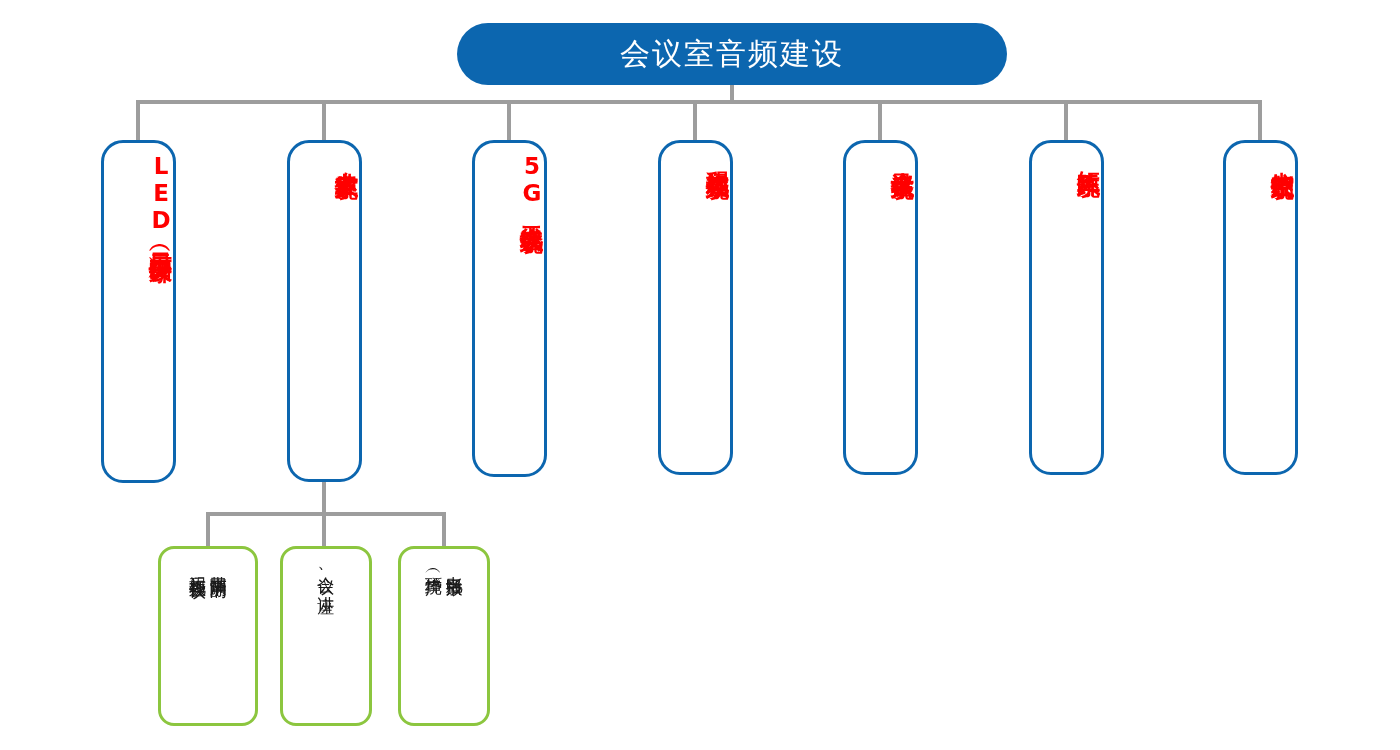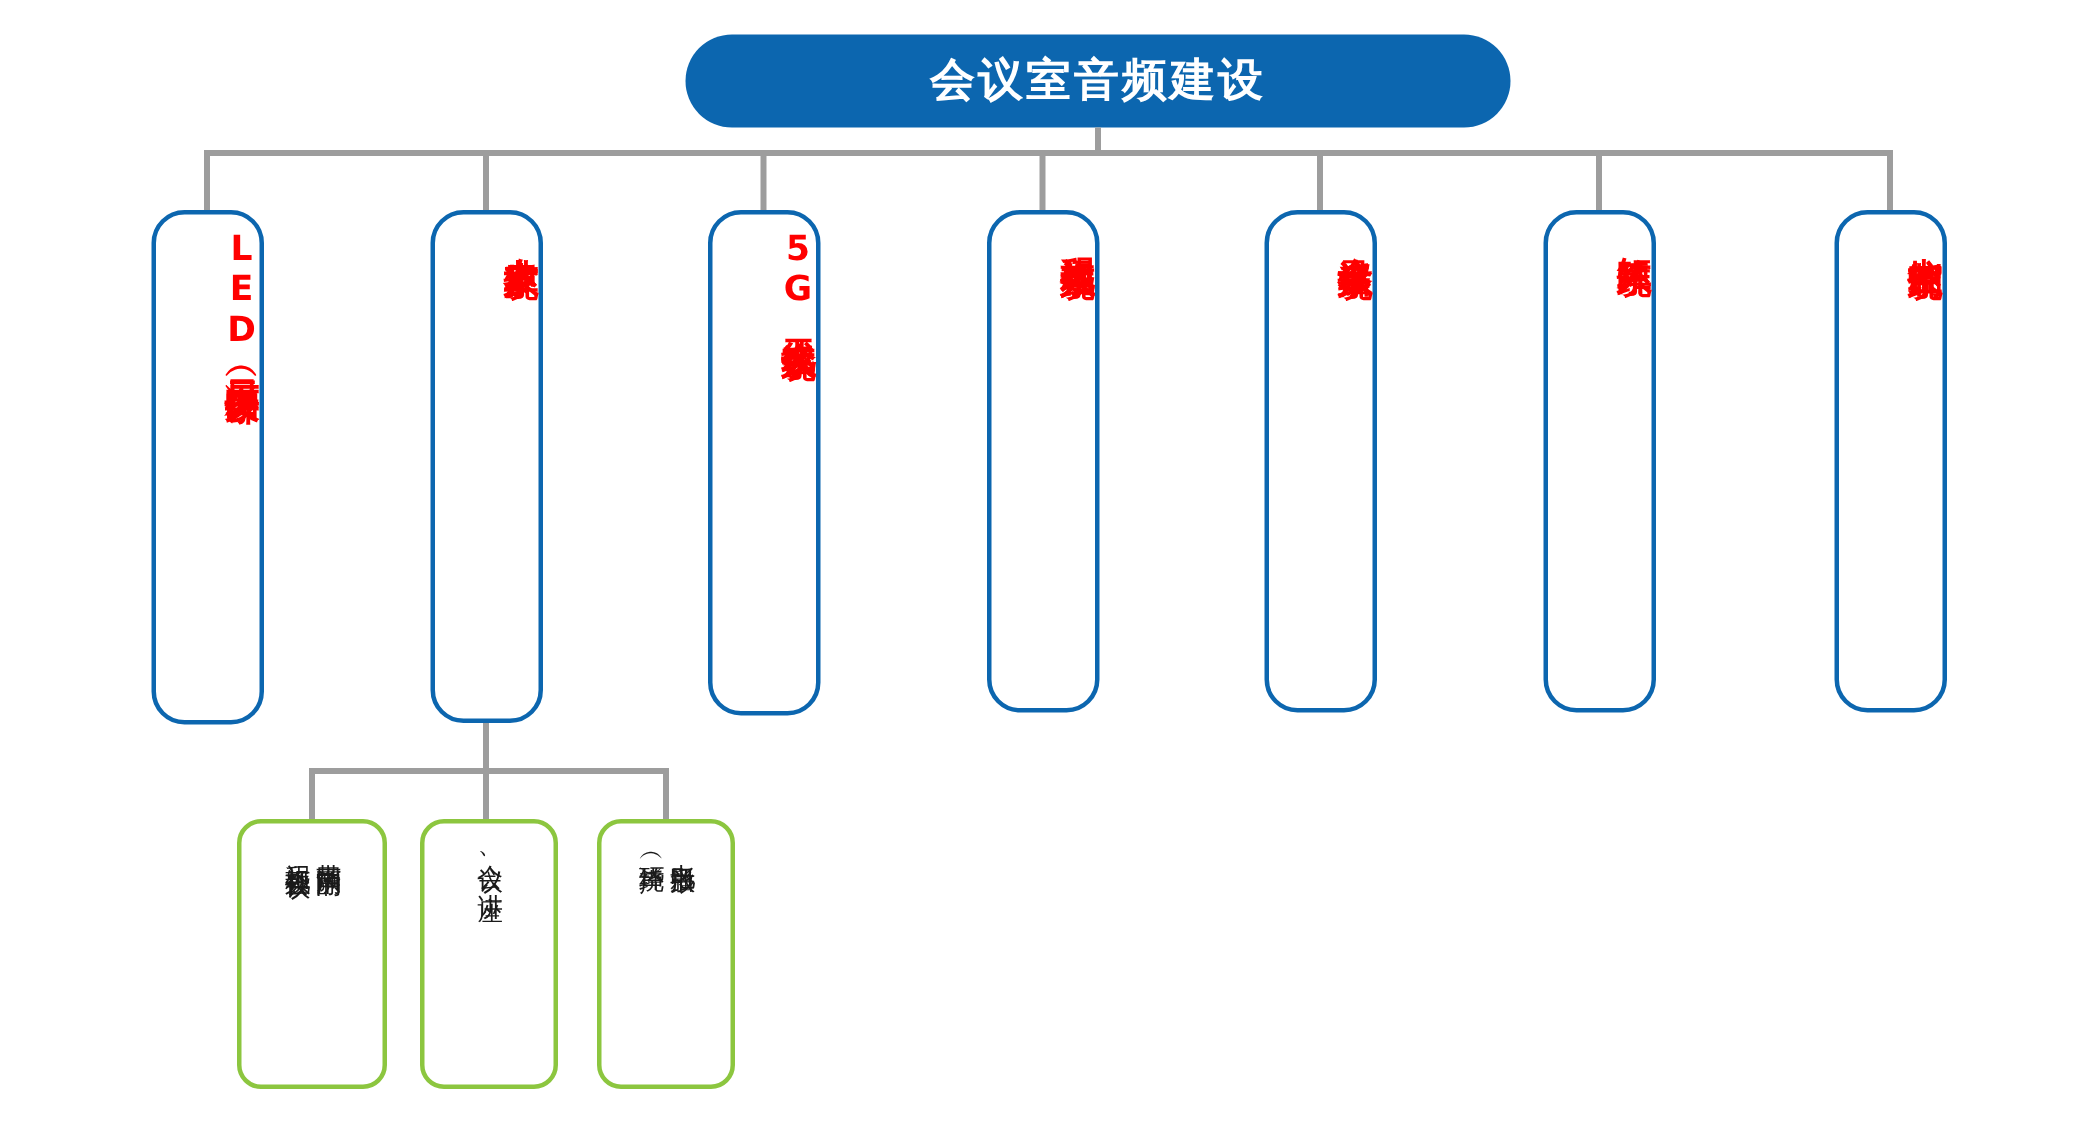--- a/index.html
+++ b/index.html
@@ -27,21 +27,21 @@
     height: 62px;
     background: #0c66af;
     border-radius: 31px;
     display: flex;
     align-items: center;
     justify-content: center;
   }
   .root-title {
     color: #ffffff;
     font-size: 30px;
-    font-weight: bold;
+    font-weight: normal;
     letter-spacing: 2px;
     line-height: 1;
     white-space: nowrap;
     text-align: center;
   }
 
   
   .line-h, .line-v {
     position: absolute;
     background: #9d9d9d;

